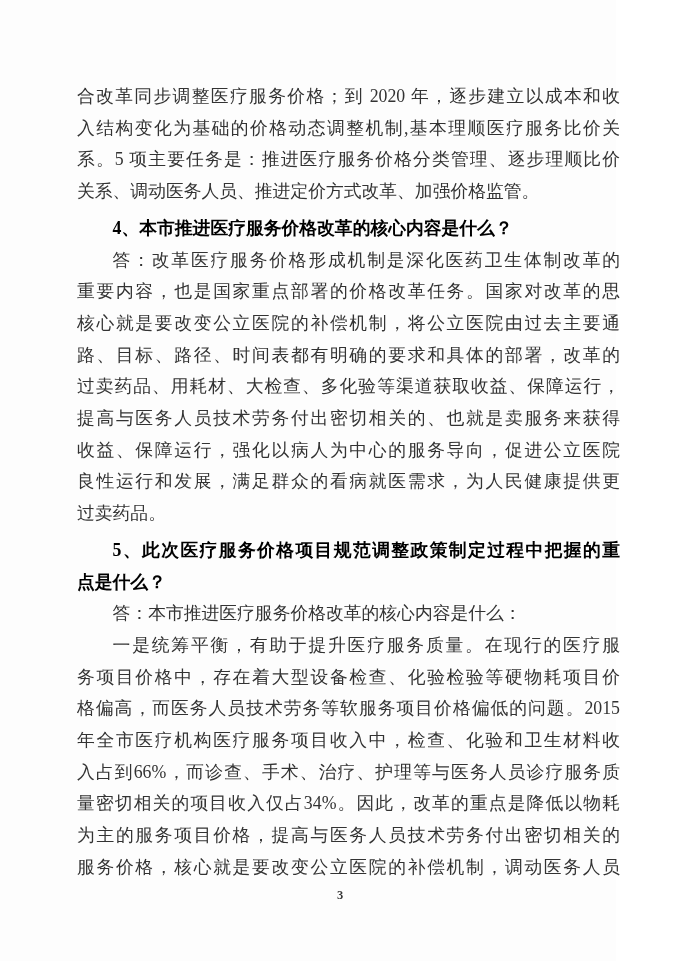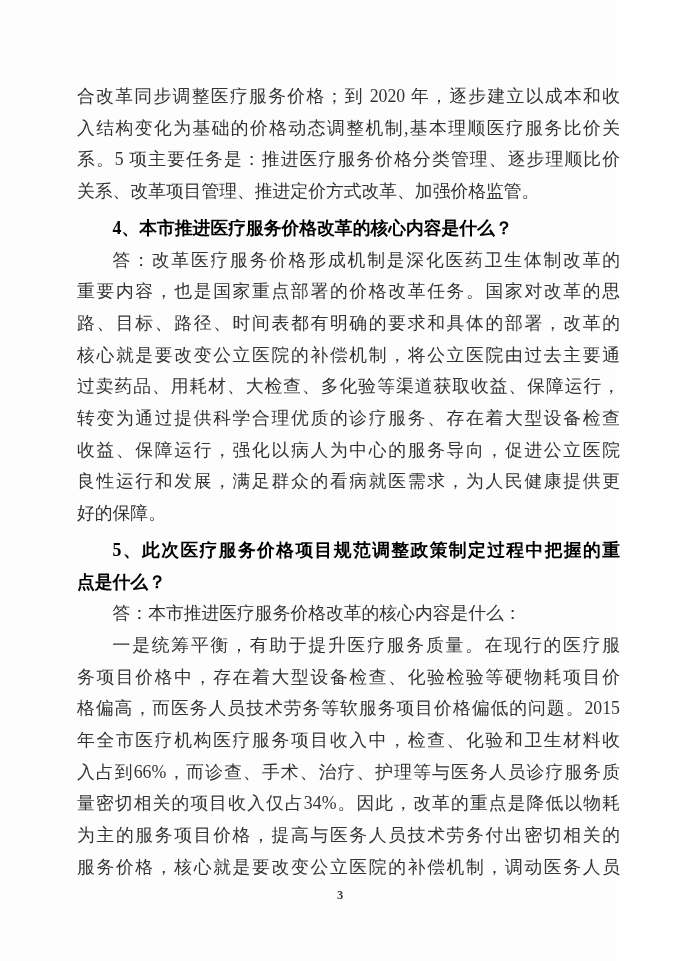--- a/index.html
+++ b/index.html
@@ -61,35 +61,35 @@
 </style>
 </head>
 <body>
 
 <div class="sheet">
   <main class="doc" id="doc-body">
       <div class="block body">
         <div class="line stretch">合改革同步调整医疗服务价格；到 2020 年，逐步建立以成本和收</div>
         <div class="line stretch">入结构变化为基础的价格动态调整机制,基本理顺医疗服务比价关</div>
         <div class="line stretch">系。5 项主要任务是：推进医疗服务价格分类管理、逐步理顺比价</div>
-        <div class="line">关系、改革项目管理、推进定价方式改革、加强价格监管。</div>
+        <div class="line">关系、调动医务人员、推进定价方式改革、加强价格监管。</div>
       </div>
       <div class="block heading">
         <div class="line indent">4、本市推进医疗服务价格改革的核心内容是什么？</div>
       </div>
       <div class="block body">
         <div class="line stretch indent">答：改革医疗服务价格形成机制是深化医药卫生体制改革的</div>
         <div class="line stretch">重要内容，也是国家重点部署的价格改革任务。国家对改革的思</div>
+        <div class="line stretch">核心就是要改变公立医院的补偿机制，将公立医院由过去主要通</div>
         <div class="line stretch">路、目标、路径、时间表都有明确的要求和具体的部署，改革的</div>
-        <div class="line stretch">核心就是要改变公立医院的补偿机制，将公立医院由过去主要通</div>
         <div class="line stretch">过卖药品、用耗材、大检查、多化验等渠道获取收益、保障运行，</div>
-        <div class="line stretch">转变为通过提供科学合理优质的诊疗服务、存在着大型设备检查</div>
+        <div class="line stretch">提高与医务人员技术劳务付出密切相关的、也就是卖服务来获得</div>
         <div class="line stretch">收益、保障运行，强化以病人为中心的服务导向，促进公立医院</div>
         <div class="line stretch">良性运行和发展，满足群众的看病就医需求，为人民健康提供更</div>
-        <div class="line">好的保障。</div>
+        <div class="line">过卖药品。</div>
       </div>
       <div class="block heading">
         <div class="line stretch indent">5、此次医疗服务价格项目规范调整政策制定过程中把握的重</div>
         <div class="line">点是什么？</div>
       </div>
       <div class="block body">
         <div class="line indent">答：本市推进医疗服务价格改革的核心内容是什么：</div>
       </div>
       <div class="block body">
         <div class="line stretch indent">一是统筹平衡，有助于提升医疗服务质量。在现行的医疗服</div>

